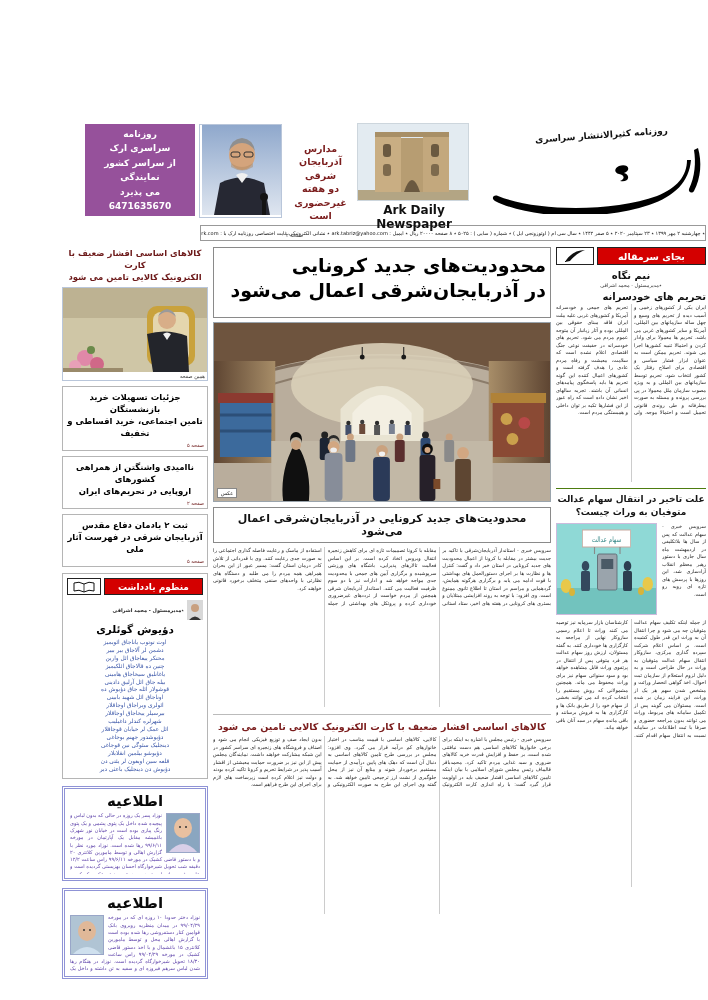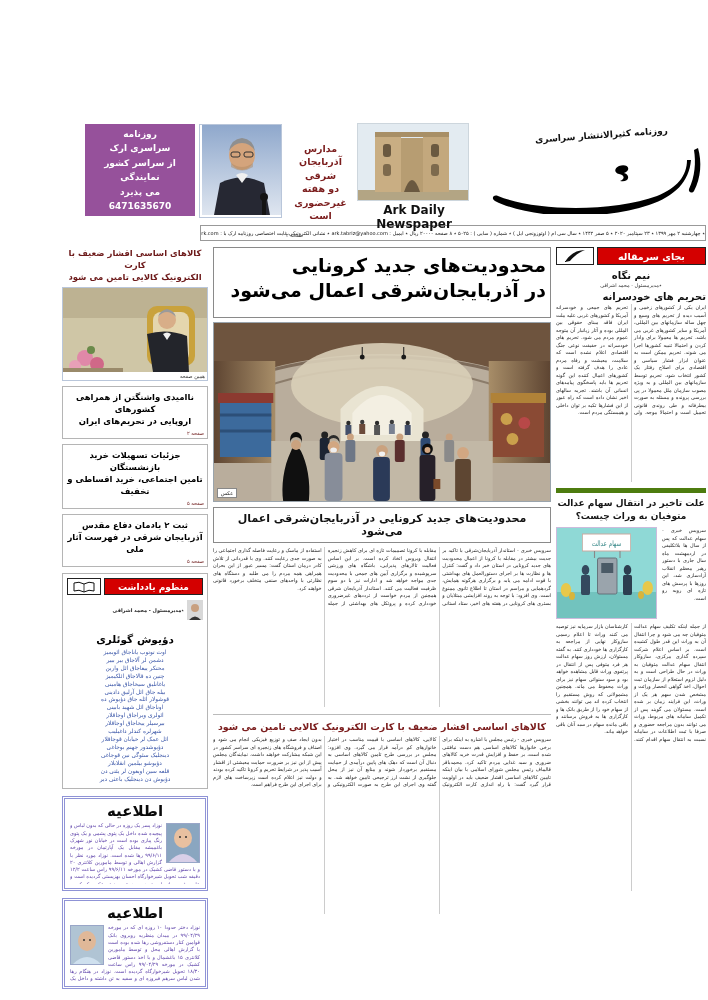--- a/index.html
+++ b/index.html
@@ -42,21 +42,21 @@
 
   
   .sb-header{display:flex;gap:3px;height:18px;}
   .red-bar{flex:1;background:#d40000;border:1px solid #222;color:#fff;font-weight:bold;
         font-size:9.5px;text-align:center;line-height:17px;}
   .icon-box{width:36px;border:1px solid #222;background:#fff;display:flex;align-items:center;justify-content:center;}
   .nim-title{font-weight:bold;font-size:10px;text-align:center;margin:5px 0 1px;}
   .byline{font-size:5px;color:#333;text-align:center;}
   .sb-sub{font-weight:bold;font-size:10px;margin:3px 0 2px;}
   .sb-ed-body{height:178px;}
-  .equity{margin-top:6px;border-top:5px solid #4d7c0f;padding-top:4px;}
+  .equity{margin-top:6px;border-top:1px solid #4d7c0f;padding-top:4px;}
   .equity-head{font-weight:bold;font-size:9px;line-height:13px;text-align:center;white-space:pre-line;color:#161616;}
   .equity-row{display:flex;gap:5px;margin-top:4px;}
   .equity-side{width:44px;height:90px;}
   .equity-illus{flex:1;height:90px;border:1px solid #cbd;overflow:hidden;}
   .equity-body{height:268px;margin-top:4px;}
 
   
   .headline-box{border:1px solid #8a8a8a;padding:5px 4px 14px;text-align:right;font-weight:bold;
         font-size:19px;line-height:25px;white-space:pre-line;color:#000;}
   .bazaar{margin:4px 0 5px;position:relative;border:1px solid #9aa4ac;height:178px;}
@@ -77,21 +77,21 @@
   .fig-cap{font-size:5px;color:#333;padding:1px 2px;}
   .teaser{border:1px solid #b5b5b5;margin-top:5px;padding:4px 3px 2px;background:#fff;}
   .teaser-title{font-weight:bold;font-size:8.5px;line-height:12px;text-align:center;white-space:pre-line;color:#000;}
   .teaser-ref{font-size:5px;color:#6d1a1a;margin-top:3px;}
   .poem-box{border:1px solid #b5b5b5;margin-top:6px;padding:4px 4px 5px;}
   .poem-head{display:flex;gap:3px;height:17px;}
   .poem-red{flex:1;background:#d40000;border:1px solid #222;color:#fff;font-weight:bold;
         font-size:9px;text-align:center;line-height:16px;}
   .poem-byline{display:flex;gap:3px;align-items:center;margin-top:5px;}
   .poem-byline .txt{font-size:5px;font-weight:bold;color:#222;}
-  .poem-title{font-weight:bold;font-size:10.5px;text-align:center;margin:13px 0 4px;color:#000;}
+  .poem-title{font-weight:bold;font-size:10.5px;text-align:center;margin:3px 0 4px;color:#000;}
   .poem-lines{color:#3a56a8;font-size:5.8px;line-height:7.9px;text-align:center;white-space:pre-line;}
   .notice{border:3px double #8f93d6;margin-top:7px;padding:3px 5px 4px;background:#fff;}
   .notice-title{font-weight:bold;font-size:15px;text-align:center;margin-bottom:2px;color:#0a0a0a;}
   .notice-body{font-size:5px;line-height:7.3px;text-align:justify;color:#5b3fa8;overflow:hidden;}
   .baby{border:1px solid #99a6c8;}
   .baby.fr{float:right;margin:1px 0 2px 4px;}
   .baby.fl{float:left;margin:1px 4px 2px 0;}
 </style>
 </head>
 <body>
@@ -331,28 +331,28 @@
             <circle cx="22" cy="70" r="8" fill="#e088a8"></circle>
             <circle cx="34" cy="76" r="7" fill="#d06888"></circle>
             <circle cx="12" cy="78" r="6" fill="#e8a0b8"></circle>
             <circle cx="28" cy="62" r="4" fill="#6a8a4a"></circle>
             <rect x="0" y="80" width="60" height="4" fill="#9a8a6a"></rect>
           </svg>
           <figcaption class="fig-cap">همین صفحه</figcaption>
         </figure>
 
         <div class="teaser">
+          <div class="teaser-title">جزئیات تسهیلات خرید بازنشستگان
+تامین اجتماعی، خرید اقساطی و تخفیف</div>
+          <div class="teaser-ref">صفحه ۵</div>
+        </div>
+        <div class="teaser">
           <div class="teaser-title">ناامیدی واشنگتن از همراهی کشورهای
 اروپایی در تحریم‌های ایران</div>
           <div class="teaser-ref">صفحه ۲</div>
-        </div>
-        <div class="teaser">
-          <div class="teaser-title">جزئیات تسهیلات خرید بازنشستگان
-تامین اجتماعی، خرید اقساطی و تخفیف</div>
-          <div class="teaser-ref">صفحه ۵</div>
         </div>
         <div class="teaser">
           <div class="teaser-title">ثبت ۲ یادمان دفاع مقدس
 آذربایجان شرقی در فهرست آثار ملی</div>
           <div class="teaser-ref">صفحه ۵</div>
         </div>
 
         <section class="poem-box">
           <div class="poem-head">
             <div class="poem-red">منظوم یادداشت</div>

